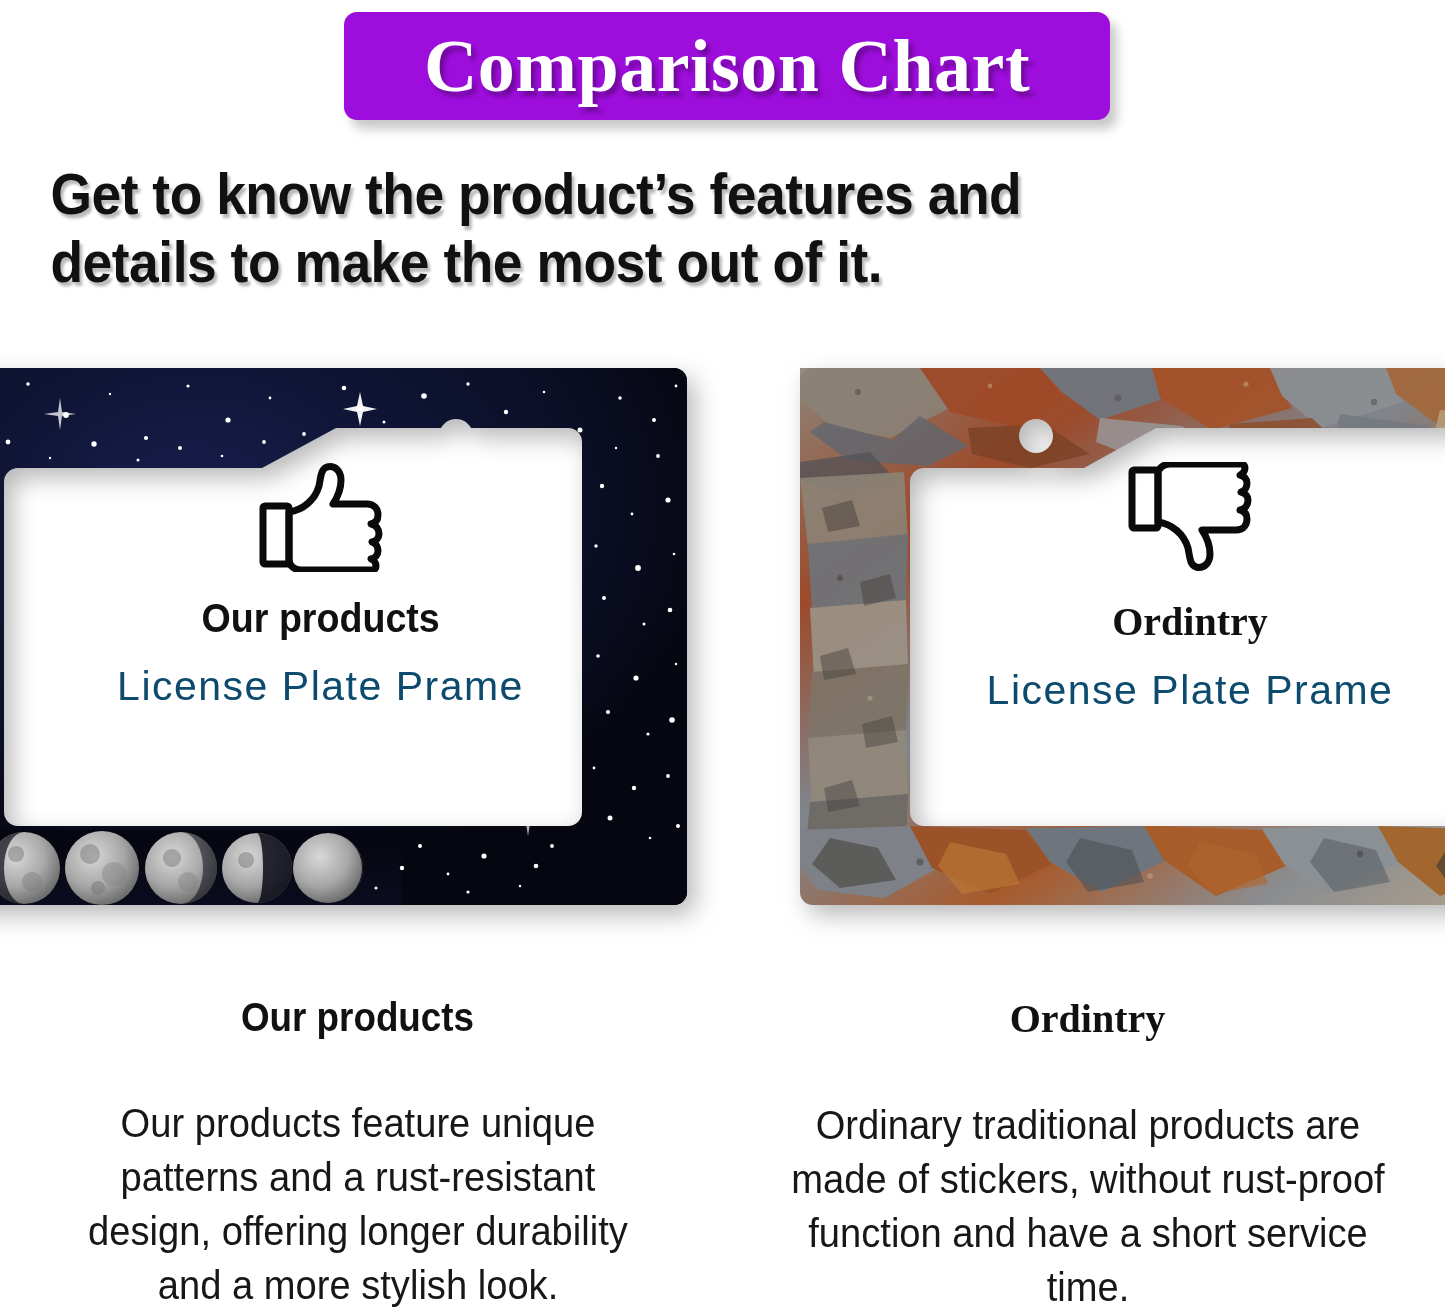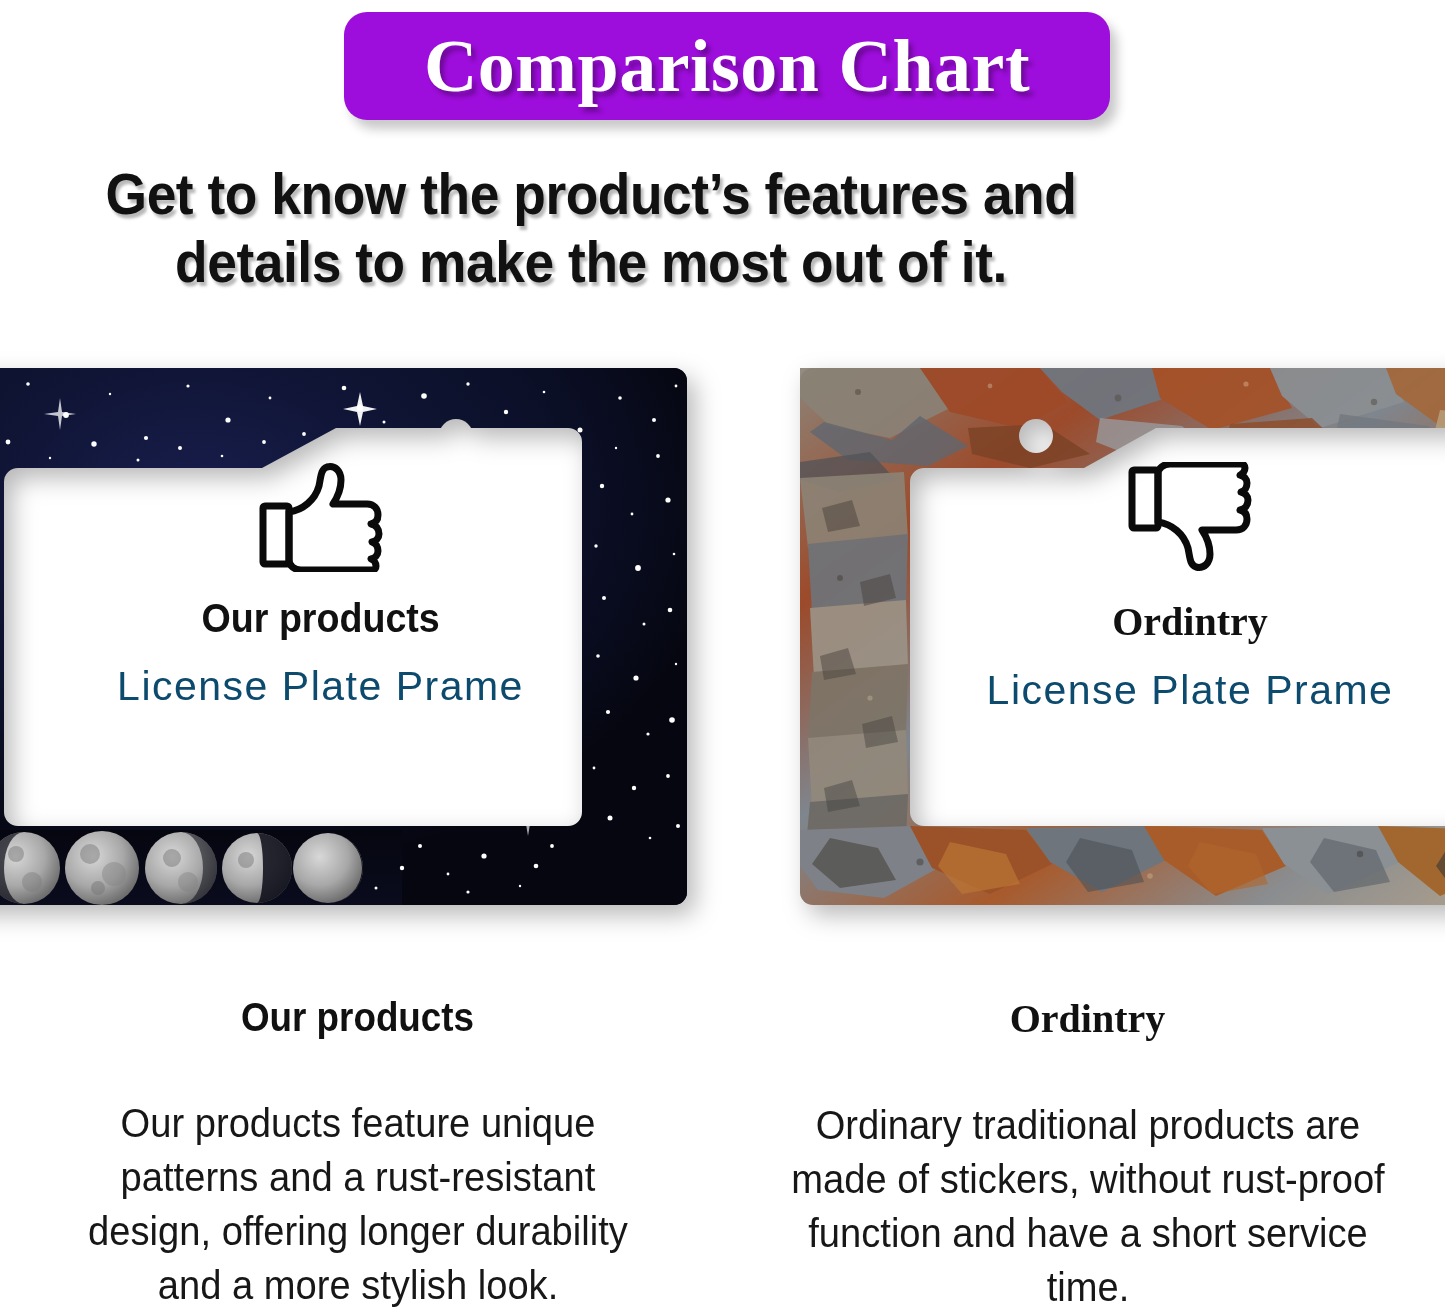--- a/index.html
+++ b/index.html
@@ -10,40 +10,40 @@
     overflow:hidden;
     position:relative;
   }
 
   
   #title-banner{
     position:absolute;
     left:344px;top:12px;
     width:766px;height:108px;
     background:#9d0ddb;
-    border-radius:23px;
+    border-radius:13px;
     box-shadow:7px 9px 11px rgba(0,0,0,0.22);
     display:flex;align-items:center;justify-content:center;
   }
   #title-banner .title-text{
     font-family:"Liberation Serif", serif;
     font-weight:bold;
     font-size:74px;
     color:#ffffff;
     letter-spacing:0.5px;
     text-shadow:4px 5px 4px rgba(0,0,0,0.30);
     white-space:nowrap;
     line-height:1;
   }
 
   
   #subtitle{
     position:absolute;
-    left:11px;top:160px;width:1160px;
-    text-align:center;
+    left:4px;top:160px;width:1160px;
+    text-align:left;
   }
   #subtitle .sub-line{
     display:block;
     font-family:"Liberation Sans", sans-serif;
     font-weight:bold;
     font-size:58px;
     line-height:68px;
     color:#111111;
     letter-spacing:-0.5px;
     transform:scaleX(0.92);

